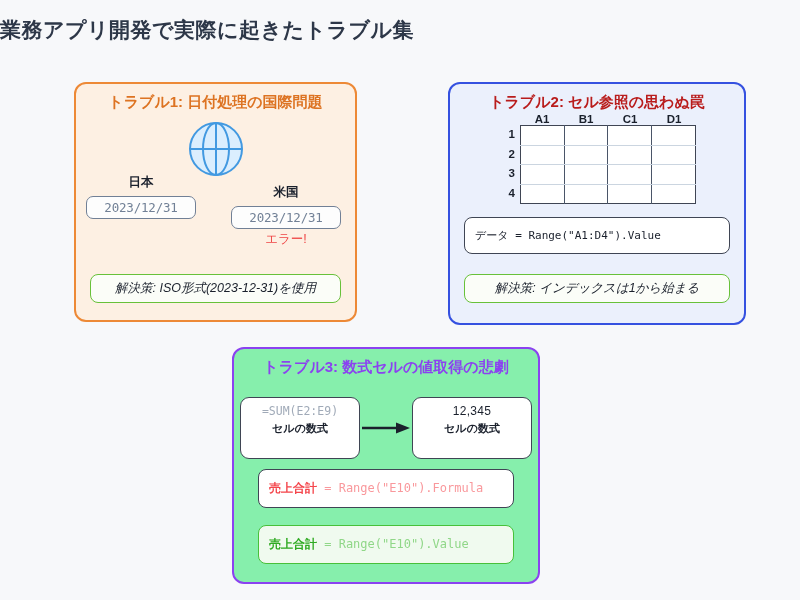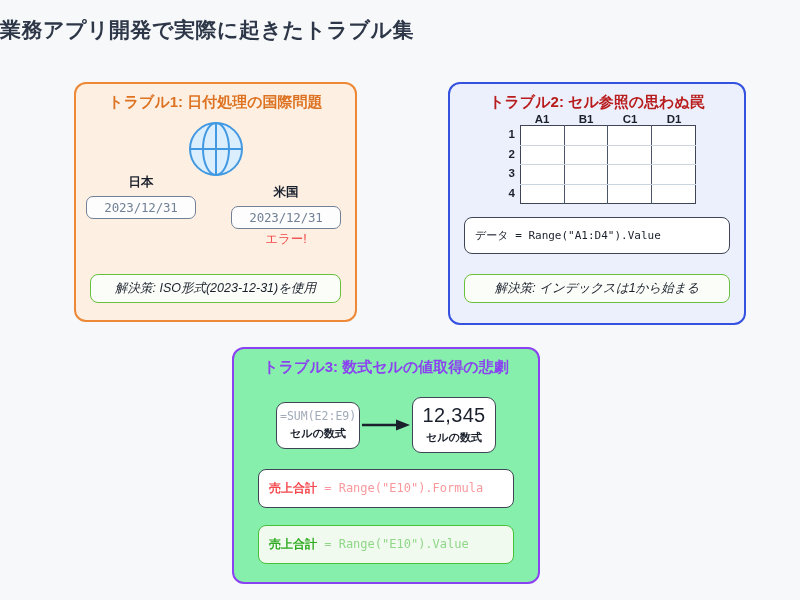--- a/index.html
+++ b/index.html
@@ -212,31 +212,31 @@
     display: flex;
     align-items: center;
     justify-content: center;
     gap: 0;
   }
 
   .cell-card {
     border: 1.6px solid #3f4554;
     border-radius: 9px;
     background: #ffffff;
-    width: 84px;
-    text-align: center;
-    padding: 6px 3px 7px;
+    width: 120px;
+    text-align: center;
+    padding: 6px 3px 22px;
   }
   .cell-card .mono-gray {
     font-family: "DejaVu Sans Mono", "Liberation Mono", monospace;
     font-size: 11.5px;
     color: #a0aab8;
   }
   .cell-card .big-num {
-    font-size: 20px;
+    font-size: 12px;
     color: #1a202c;
     letter-spacing: 0.3px;
   }
   .cell-card .sub {
     margin-top: 3px;
     font-size: 11px;
     font-weight: 700;
     color: #1a202c;
     font-family: Liberation Mono, monospace;
   }

